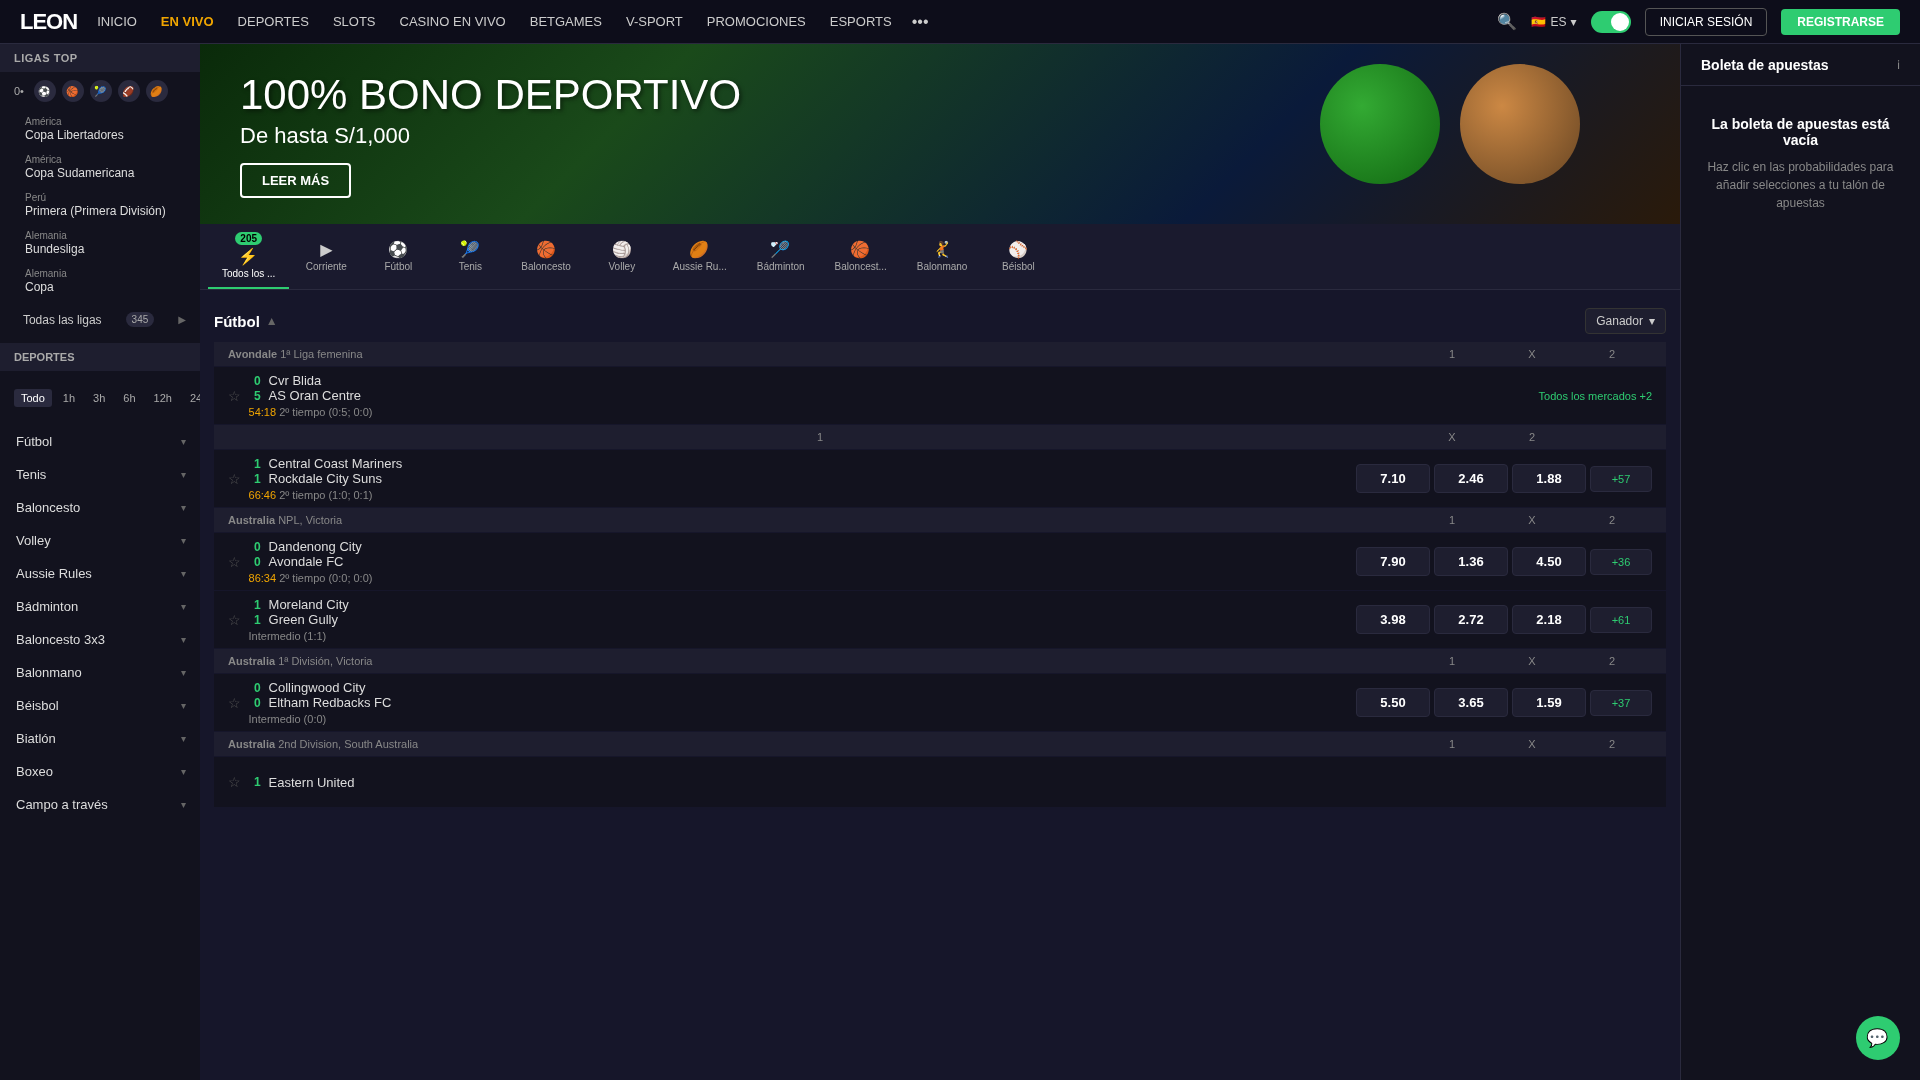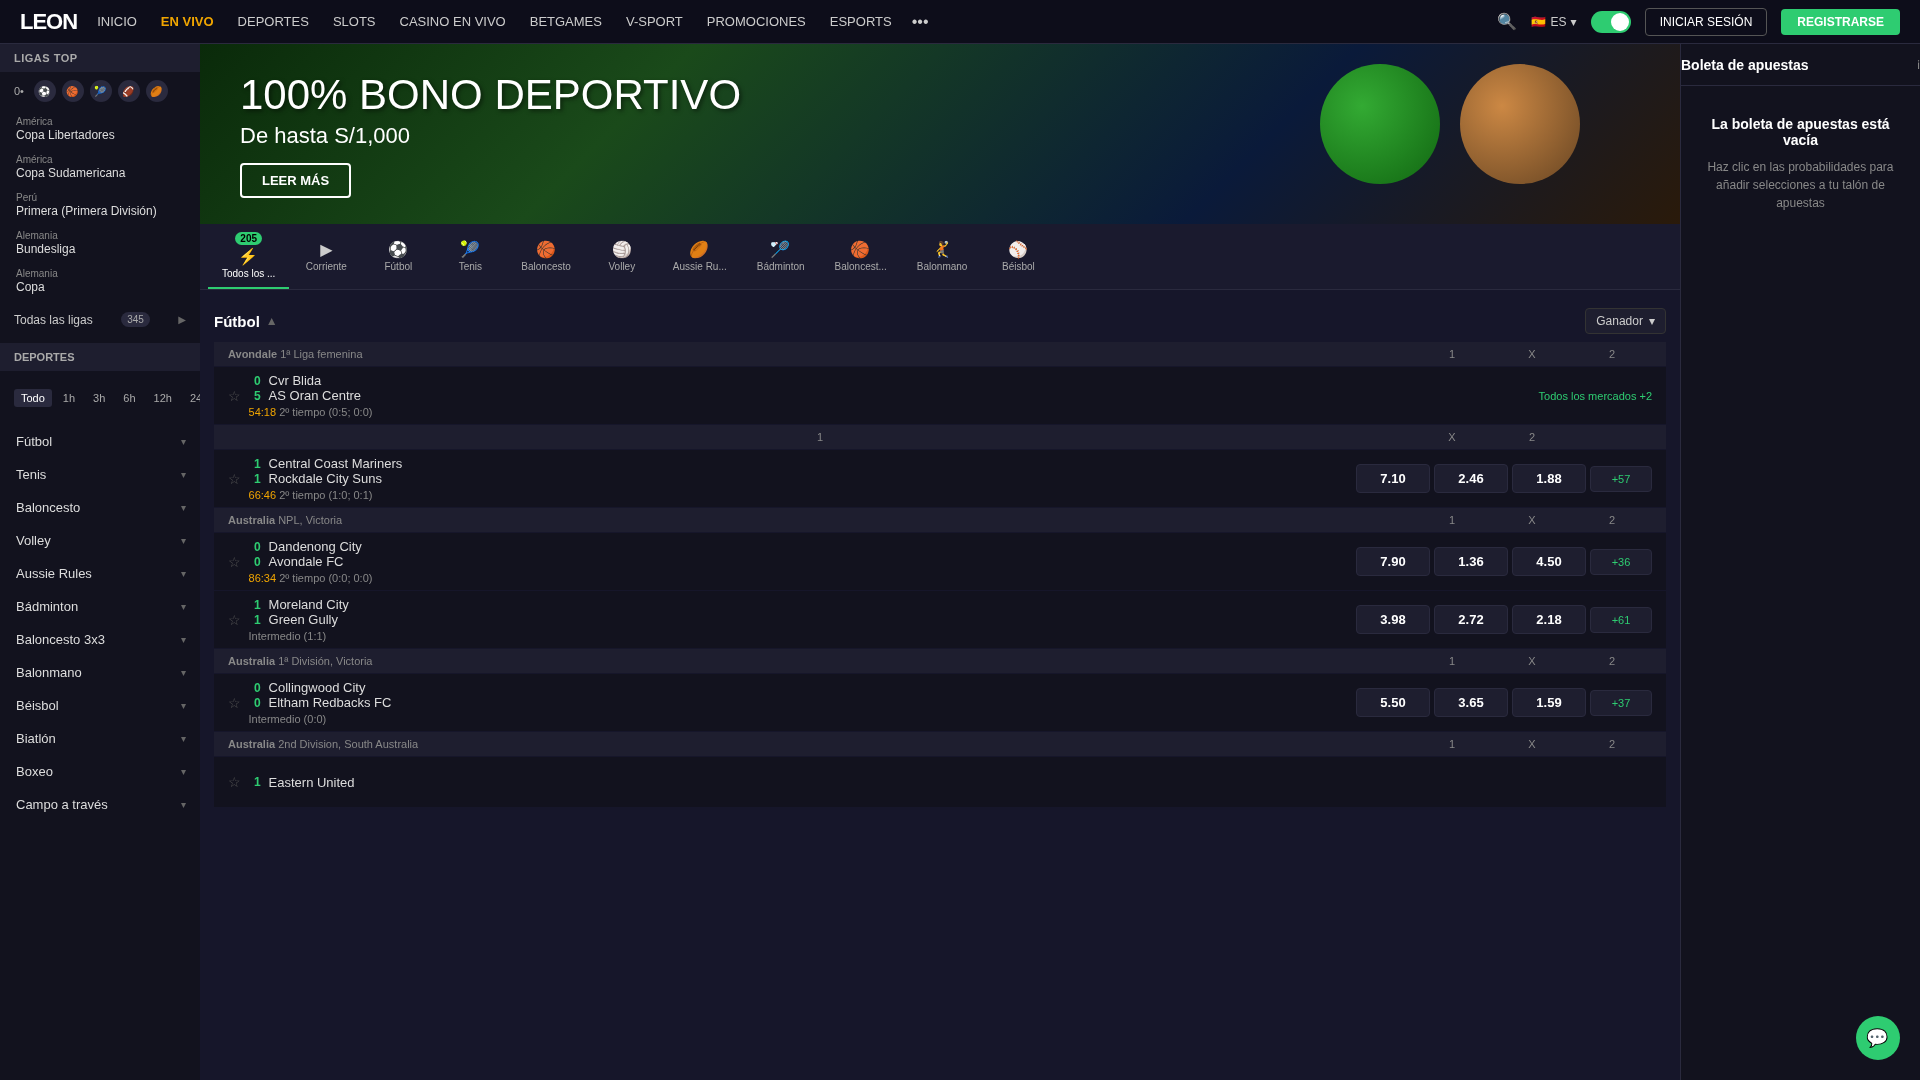--- a/index.html
+++ b/index.html
@@ -22,24 +22,24 @@
 
     
     .main-layout { display: flex; width: 100%; }
 
     
     .sidebar { width: 200px; background: #12121e; flex-shrink: 0; padding-bottom: 20px; min-height: 1036px; }
     .sidebar-section-title { background: #1e1e2f; color: #aaa; font-size: 11px; font-weight: 700; padding: 8px 14px; text-transform: uppercase; letter-spacing: 0.5px; }
     .liga-icons { display: flex; align-items: center; gap: 6px; padding: 8px 14px; }
     .liga-icon { width: 22px; height: 22px; border-radius: 50%; background: #2a2a3e; display: flex; align-items: center; justify-content: center; font-size: 10px; cursor: pointer; }
     .liga-count { color: #aaa; font-size: 11px; margin-right: 4px; }
-    .liga-item { padding: 6px 14px; cursor: pointer; border-left: 2px solid transparent; }
+    .liga-item { padding: 6px 23px; cursor: pointer; border-left: 2px solid transparent; }
     .liga-region { color: #888; font-size: 10px; }
     .liga-name { color: #ddd; font-size: 12px; margin-top: 1px; }
-    .all-leagues { display: flex; align-items: center; justify-content: space-between; padding: 8px 14px; cursor: pointer; margin-top: 4px; gap: 24px; }
+    .all-leagues { display: flex; align-items: center; justify-content: flex-end; padding: 8px 14px; cursor: pointer; margin-top: 4px; gap: 24px; }
     .all-leagues-label { color: #ccc; font-size: 12px; }
     .all-leagues-count { background: #2a2a3e; color: #aaa; font-size: 10px; padding: 2px 6px; border-radius: 10px; }
     .deportes-section { margin-top: 8px; }
     .deportes-title { background: #1e1e2f; color: #aaa; font-size: 11px; font-weight: 700; padding: 8px 14px; text-transform: uppercase; }
     .time-filters { display: flex; gap: 4px; padding: 18px 14px; }
     .time-btn { color: #aaa; font-size: 11px; padding: 3px 7px; border-radius: 3px; cursor: pointer; }
     .time-btn.active { color: #fff; background: #2a2a3e; }
     .sport-item { display: flex; align-items: center; justify-content: space-between; padding: 9px 14px; cursor: pointer; border-left: 2px solid transparent; }
     .sport-label { color: #ddd; font-size: 13px; }
     .sport-arrow { color: #666; font-size: 10px; }
@@ -87,21 +87,21 @@
     .team-name { color: #ddd; font-size: 13px; }
     .team-score { color: #2ecc71; font-size: 12px; font-weight: 700; min-width: 12px; text-align: right; }
     .match-time { color: #888; font-size: 11px; margin-top: 3px; }
     .odds-group { display: flex; gap: 4px; align-items: center; }
     .odd-btn { background: #1e1e2f; border: 1px solid #2a2a3e; color: #fff; font-size: 13px; font-weight: 600; padding: 6px 0; min-width: 74px; text-align: center; border-radius: 4px; cursor: pointer; }
     .more-markets { background: #1e1e2f; border: 1px solid #2a2a3e; color: #2ecc71; font-size: 11px; padding: 6px 8px; border-radius: 4px; cursor: pointer; min-width: 62px; text-align: center; white-space: nowrap; }
     .all-markets-link { color: #2ecc71; font-size: 11px; cursor: pointer; }
 
     
     .betslip { width: 240px; background: #12121e; flex-shrink: 0; border-left: 1px solid #2a2a3e; }
-    .betslip-header { display: flex; align-items: center; justify-content: space-between; padding: 12px 0; border-bottom: 1px solid #2a2a3e; }
+    .betslip-header { display: flex; align-items: center; justify-content: space-between; padding: 12px 20px; border-bottom: 1px solid #2a2a3e; }
     .betslip-title { font-size: 14px; font-weight: 700; color: #fff; }
     .betslip-info { color: #888; font-size: 12px; cursor: pointer; }
     .betslip-empty { padding: 30px 16px; text-align: center; }
     .betslip-empty-title { color: #fff; font-size: 14px; font-weight: 600; margin-bottom: 10px; }
     .betslip-empty-text { color: #888; font-size: 12px; line-height: 1.5; }
 
     
     .floating-chat { position: fixed; bottom: 20px; right: 20px; width: 44px; height: 44px; background: #2ecc71; border-radius: 50%; display: flex; align-items: center; justify-content: center; cursor: pointer; font-size: 18px; z-index: 100; }
   </style>
 </head>

